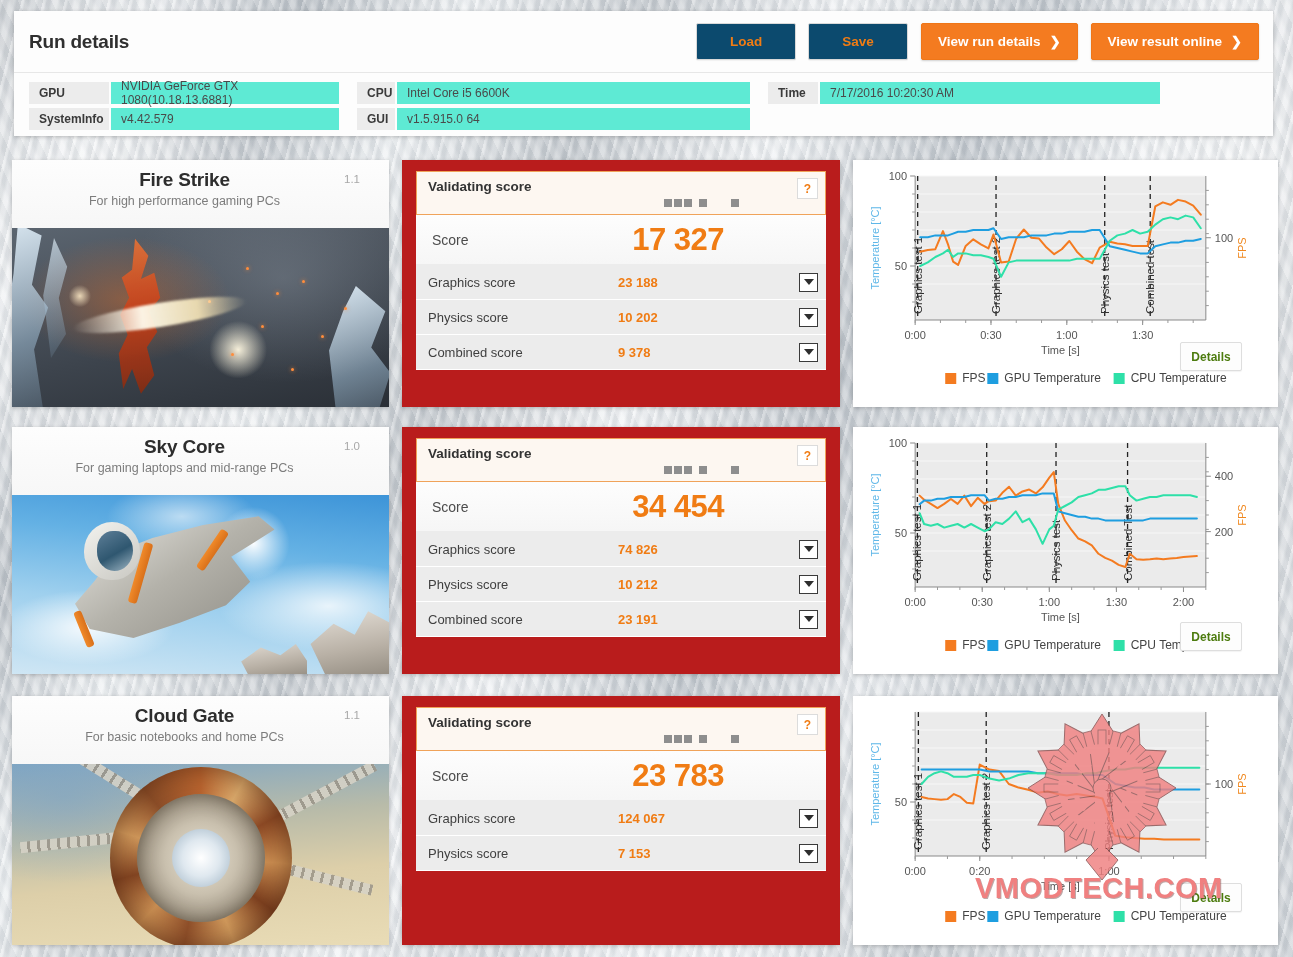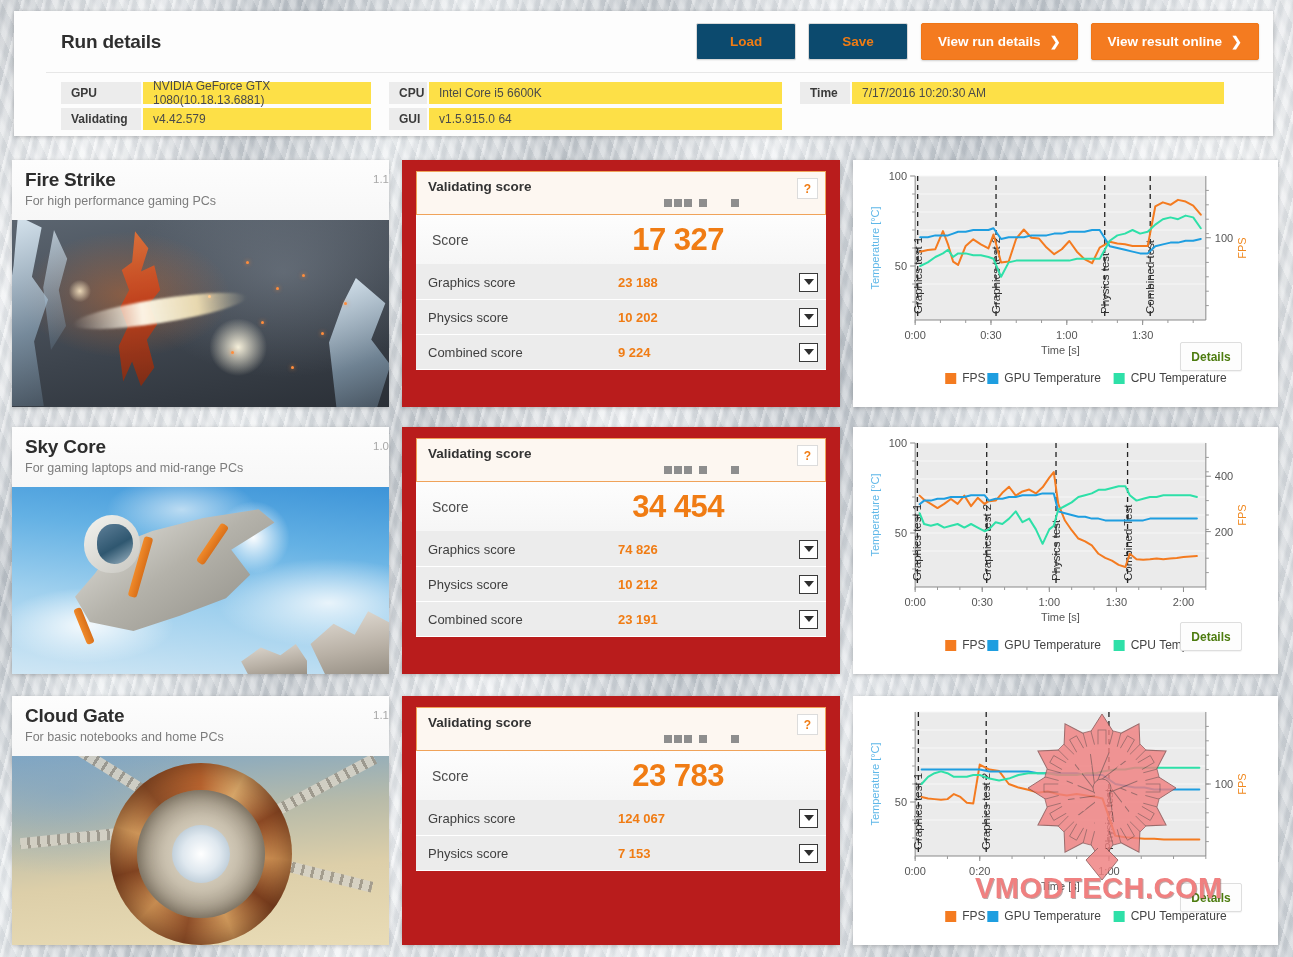--- a/index.html
+++ b/index.html
@@ -49,21 +49,20 @@
 
   .layer { position: relative; z-index: 2; }
 
   
   #run-details-card {
     position: absolute;
     left: 14px; top: 11px;
     width: 1259px; height: 125px;
     background: #fdfdfd;
     box-shadow: 0 1px 4px rgba(0,0,0,0.22);
-    padding-left: 32px;
   }
   #run-details-header {
     height: 62px;
     border-bottom: 1px solid #e7e7e7;
     display: flex; align-items: center;
     padding: 0 14px 0 15px;
   }
   #run-details-title {
     font-size: 19px; font-weight: bold; color: #2f2f2f;
     letter-spacing: -0.2px;
@@ -104,54 +103,55 @@
   }
   .info-group { display: flex; flex-direction: column; gap: 4px; }
   .info-row { display: flex; height: 22px; }
   .info-key {
     background: #ececec;
     font-size: 12px; font-weight: bold; color: #3a3a3a;
     display: flex; align-items: center;
     padding: 0 10px;
   }
   .info-val {
-    background: #fde047;
+    background: #5eead4;
     font-size: 12px; color: #4a4a4a;
     display: flex; align-items: center;
     padding: 0 10px;
     margin-left: 2px;
   }
   #grp-gpu .info-key { width: 80px; }
   #grp-gpu .info-val { width: 228px; }
   #grp-cpu { margin-left: 18px; }
   #grp-cpu .info-key { width: 38px; }
   #grp-cpu .info-val { width: 353px; }
   #grp-time { margin-left: 18px; }
   #grp-time .info-key { width: 50px; }
-  #grp-time .info-val { width: 372px; text-align: right; }
+  #grp-time .info-val { width: 340px; text-align: right; }
   .spacer-row { height: 22px; }
 
   
   .bench-row { position: absolute; display: flex; }
   #row-fire  { left: 12px; top: 160px;  width: 1266px; height: 247px; }
   #row-sky   { left: 12px; top: 427px;  width: 1266px; height: 247px; }
   #row-cloud { left: 12px; top: 696px;  width: 1266px; height: 249px; }
 
   .bench-left {
     width: 377px;
     background: #fbfbfb;
     box-shadow: 0 1px 4px rgba(0,0,0,0.20);
     display: flex; flex-direction: column;
     overflow: hidden;
   }
   .bench-head {
-    height: 60px;
-    padding: 9px 0 0 13px;
+    height: 68px;
+    padding: 9px 29px 0 13px;
     display: flex; align-items: flex-start;
     background: linear-gradient(180deg,#fdfdfd,#f7f7f7);
+    text-align: center;
   }
   .bench-head-text { flex: 1; }
   .bench-name {
     font-size: 19px; font-weight: bold; color: #2d2d2d;
     line-height: 22px; letter-spacing: -0.2px;
   }
   .bench-sub {
     font-size: 12.5px; color: #7c7c7c;
     line-height: 18px; margin-top: 1px;
   }
@@ -430,21 +430,21 @@
     </div>
   </div>
 
   <div id="run-details-body">
     <div class="info-group" id="grp-gpu">
       <div class="info-row">
         <div class="info-key">GPU</div>
         <div class="info-val">NVIDIA GeForce GTX 1080(10.18.13.6881)</div>
       </div>
       <div class="info-row">
-        <div class="info-key">Validating</div>
+        <div class="info-key">SystemInfo</div>
         <div class="info-val">v4.42.579</div>
       </div>
     </div>
 
     <div class="info-group" id="grp-cpu">
       <div class="info-row">
         <div class="info-key">CPU</div>
         <div class="info-val">Intel Core i5 6600K</div>
       </div>
       <div class="info-row">
@@ -516,21 +516,21 @@
     </div>
     <div class="score-row">
       <div class="score-row-label">Physics score</div>
       <div class="score-row-value">10 202</div>
       <div class="expand-btn">
           <i></i>
         </div>
     </div>
     <div class="score-row">
       <div class="score-row-label">Combined score</div>
-      <div class="score-row-value">9 224</div>
+      <div class="score-row-value">9 378</div>
       <div class="expand-btn">
           <i></i>
         </div>
     </div>
   </div>
 
   <div class="bench-right">
     <svg class="chart-svg" id="chart-fire" viewBox="0 0 424 247" preserveAspectRatio="none">
         <rect x="62" y="16" width="290" height="144" fill="#ebebeb"></rect>
         <line x1="62" y1="124" x2="352" y2="124" stroke="#f8f8f8" stroke-width="1"></line>

